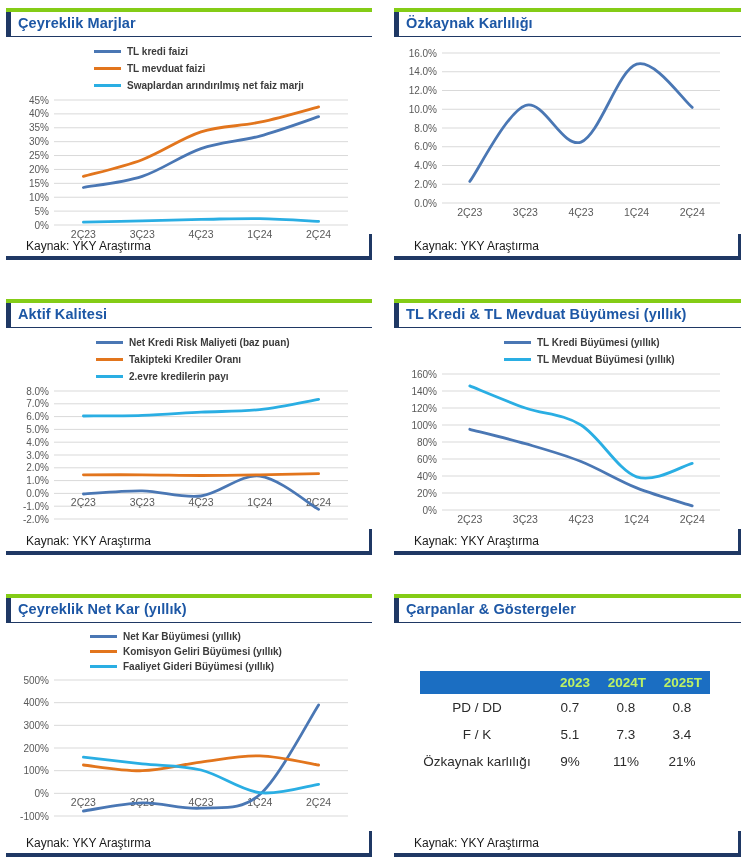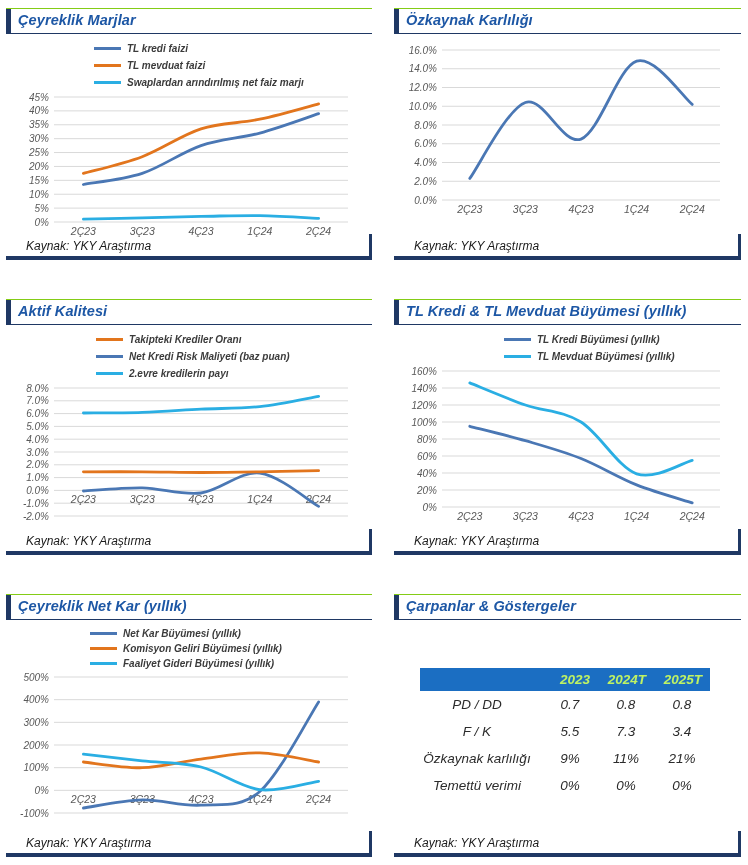--- a/index.html
+++ b/index.html
@@ -14,22 +14,21 @@
     padding: 8px 5px 0 6px;
     display: grid;
     grid-template-columns: 366px 347px;
     grid-template-rows: 252px 256px 263px;
     column-gap: 22px;
     row-gap: 39px;
   }
   .panel {
     position: relative;
     background: #fff;
-    border-top: 1px solid #84cc16;
-    font-style: italic;
+    border-top: 4px solid #84cc16;
   }
   .panel-head {
     border-left: 5px solid #1f3864;
     border-bottom: 1px solid #1f3864;
     padding: 2px 8px 3px 7px;
     height: 25px;
   }
   .panel-title {
     font-size: 14.5px;
     font-weight: bold;
@@ -163,26 +162,26 @@
     <div class="bottom-bar"></div>
   </div>
 
   <div class="panel">
     <div class="panel-head">
       <span class="panel-title">Aktif Kalitesi</span>
     </div>
     <div class="panel-body">
       <div class="legend" style="margin-left:86px">
           <div class="legend-item">
+            <span class="legend-swatch" style="background: rgb(74, 119, 180);"></span>
+            <span class="legend-label">Net Kredi Risk Maliyeti (baz puan)</span>
+          </div>
+          <div class="legend-item">
             <span class="legend-swatch" style="background: rgb(226, 117, 29);"></span>
             <span class="legend-label">Takipteki Krediler Oranı</span>
-          </div>
-          <div class="legend-item">
-            <span class="legend-swatch" style="background: rgb(74, 119, 180);"></span>
-            <span class="legend-label">Net Kredi Risk Maliyeti (baz puan)</span>
           </div>
           <div class="legend-item">
             <span class="legend-swatch" style="background: rgb(42, 174, 227);"></span>
             <span class="legend-label">2.evre kredilerin payı</span>
           </div>
         </div>
       <svg class="chart" width="352" height="150">
           <line x1="44" x2="338" y1="6" y2="6" stroke="#d9d9d9" stroke-width="1"></line>
           <text x="39" y="9.5" text-anchor="end" font-size="10px" fill="#595959">8.0%</text>
           <line x1="44" x2="338" y1="18.8" y2="18.8" stroke="#d9d9d9" stroke-width="1"></line>
@@ -333,36 +332,30 @@
           </thead>
         <tbody>
             <tr>
               <td class="rowlabel">PD / DD</td>
               <td class="val">0.7</td>
               <td class="val">0.8</td>
               <td class="val">0.8</td>
             </tr>
             <tr>
               <td class="rowlabel">F / K</td>
-              <td class="val">5.5</td>
+              <td class="val">5.1</td>
               <td class="val">7.3</td>
               <td class="val">3.4</td>
             </tr>
             <tr>
               <td class="rowlabel">Özkaynak karlılığı</td>
               <td class="val">9%</td>
               <td class="val">11%</td>
               <td class="val">21%</td>
             </tr>
-            <tr>
-              <td class="rowlabel">Temettü verimi</td>
-              <td class="val">0%</td>
-              <td class="val">0%</td>
-              <td class="val">0%</td>
-            </tr>
           </tbody>
       </table>
     </div>
     <div class="source">Kaynak: YKY Araştırma</div>
     <div class="right-bar"></div>
     <div class="bottom-bar"></div>
   </div>
 
 </div>
 

